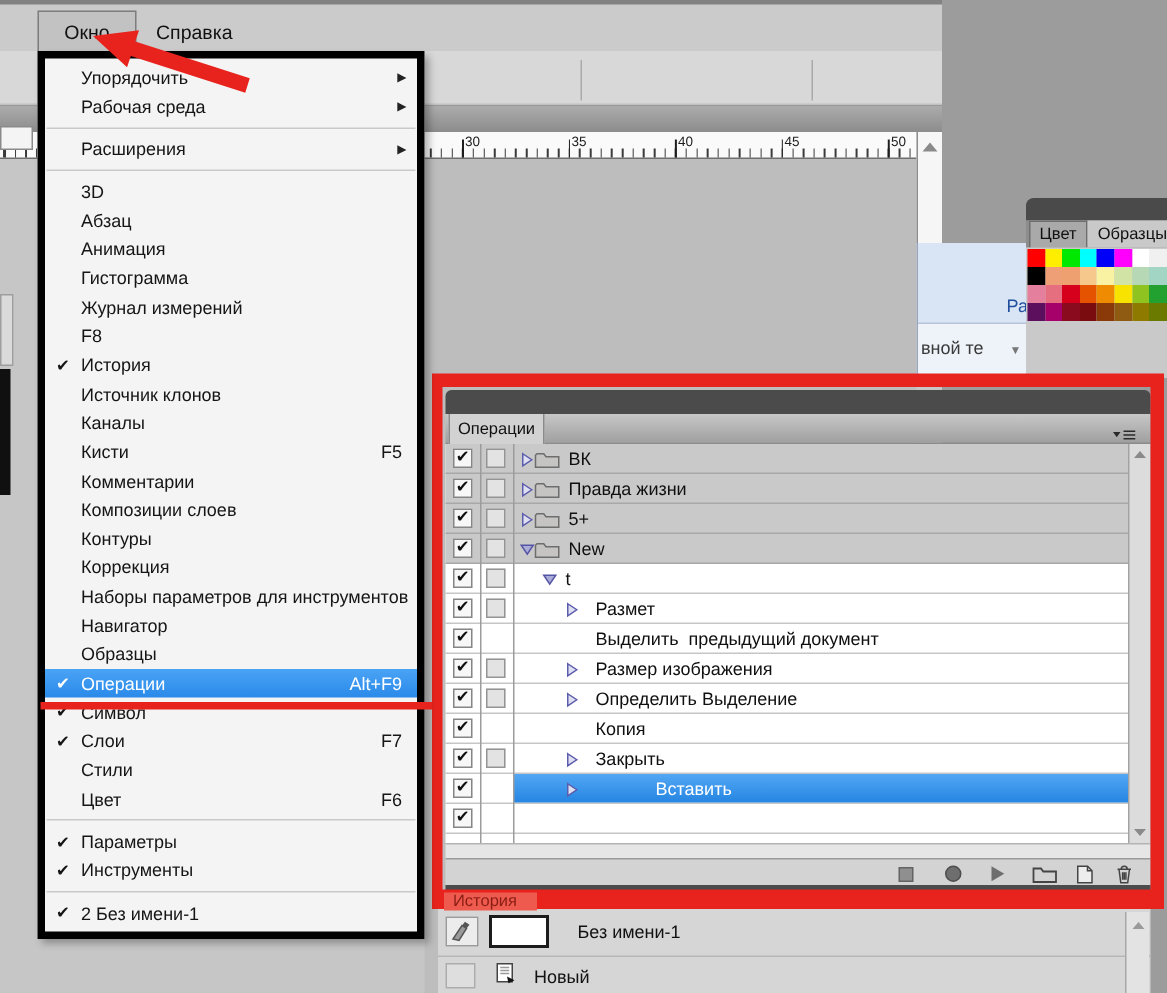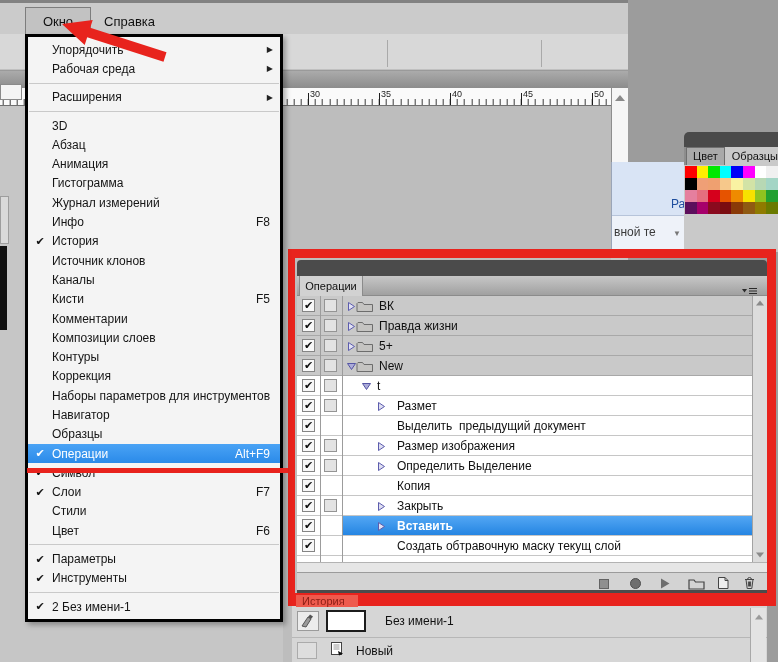--- a/index.html
+++ b/index.html
@@ -66,21 +66,21 @@
   .ap-rows{position:absolute;top:36px;left:0;width:455px;height:266px;background:#ffffff;}
   .ap-row{position:relative;height:20px;border-bottom:1px solid #c6c6c6;}
   .ap-row.set{background:#c9c9c9;border-bottom-color:#a8a8a8;}
   .rowsel{position:absolute;left:45px;right:0;top:0;bottom:0;background:linear-gradient(#53a7f4,#2585e2);}
   .chkbox{position:absolute;left:5px;top:3px;width:13px;height:13px;background:#f7f7f7;border:1px solid #858585;
           font-size:11px;line-height:11px;text-align:center;color:#111;}
   .dlgbox{position:absolute;left:27px;top:3px;width:13px;height:13px;background:#e3e3e3;border:1px solid #949494;}
   .exp{position:absolute;top:5px;width:11px;height:11px;}
   .fold{position:absolute;left:59px;top:4px;}
   .ap-label{position:absolute;top:0;height:20px;line-height:20px;font-size:12px;color:#101010;white-space:pre;}
-  .sel-label{color:#fff !important;font-weight:bold;position:relative;}
+  .sel-label{color:#fff !important;font-weight:normal;position:relative;margin-left:40px;}
   .ap-vline{position:absolute;top:36px;width:1px;height:266px;background:#9c9c9c;z-index:2;}
   .v1{left:23px;} .v2{left:45px;}
   .ap-scroll{position:absolute;right:0;top:36px;width:15px;height:266px;background:#dcdcdc;border-left:1px solid #a3a3a3;}
   .ap-scroll .tri-up{margin:4px auto;transform:scale(.8);}
   .ap-scroll .tri-dn{position:absolute;bottom:4px;left:2px;transform:scale(.8);}
   .ap-strip{position:absolute;top:302px;left:0;right:0;height:10px;background:#e6e6e6;border-top:1px solid #b3b3b3;}
   .ap-footer{position:absolute;top:312px;left:0;right:0;height:18px;background:#d3d3d3;border-top:1px solid #9b9b9b;}
   .fi{position:absolute;top:3px;cursor:pointer;}
   .ap-dark{position:absolute;top:330px;left:0;right:0;height:4px;background:#4b4b4b;}
 
@@ -98,21 +98,21 @@
 
   
   .redrect{left:288px;top:249px;width:488px;height:357px;border-style:solid;border-color:#e8231d;
            border-width:9px 9px 13px 7px;z-index:30;}
   .histtab{left:296px;top:595px;width:62px;height:12px;background:#ee5a4d;color:#8a1d14;font-size:11px;
            line-height:12px;padding-left:6px;z-index:31;}
   .redline{left:27px;top:468px;width:261px;height:5px;background:#e8231d;z-index:55;}
   .arrowsvg{left:0;top:0;width:778px;height:662px;z-index:60;pointer-events:none;}
 
   
-  .menu{left:25px;top:34px;width:258px;background:#f4f4f4;border:3px solid #000000;
+  .menu{left:25px;top:34px;width:258px;background:#f4f4f4;border:5px solid #000000;
         box-shadow:3px 3px 5px rgba(0,0,0,.3);padding:3px 0;z-index:50;}
   .menu-item{display:flex;align-items:center;height:19.3px;position:relative;font-size:12px;color:#151515;}
   .menu-item.sel{background:linear-gradient(#4aa3f5,#2a8ae9);color:#fff;}
   .mi-chk{width:24px;text-align:center;font-size:11px;flex:none;}
   .mi-label{flex:1;white-space:nowrap;}
   .mi-short{margin-right:10px;flex:none;}
   .mi-sub{position:absolute;right:7px;font-size:8px;color:#222;}
   .menu-sep{height:1px;border-top:1px solid #c9c9c9;margin:4px 1px;}
 </style>
 </head>
@@ -328,21 +328,20 @@
           <svg class="exp" width="11" height="11" style="left:79px">
             <path d="M2.5,1.5 L8.5,5.5 L2.5,9.5 Z" fill="#dfdff2" stroke="#5c5cad"></path>
           </svg>
           <span class="ap-label" style="left:100px">Закрыть</span>
         </div>
         <div class="ap-row"><div class="rowsel"></div><div class="chkbox">✔</div><svg class="exp" width="11" height="11" style="left:79px">
             <path d="M2.5,1.5 L8.5,5.5 L2.5,9.5 Z" fill="#dfdff2" stroke="#5c5cad"></path>
           </svg><span class="ap-label sel-label" style="left:100px">Вставить</span></div>
         <div class="ap-row">
           <div class="chkbox">✔</div>
-          <span class="ap-label" style="left:100px">Создать обтравочную маску текущ слой</span>
         </div>
       </div>
     <div class="ap-vline v1"></div>
     <div class="ap-vline v2"></div>
     <div class="ap-scroll">
       <div class="tri-up"></div>
       <div class="tri-dn"></div>
     </div>
     <div class="ap-strip"></div>
     <div class="ap-footer">
@@ -429,21 +428,20 @@
         <span class="mi-label">Гистограмма</span>
         <span class="mi-short"></span>
       </div>
       <div class="menu-item">
         <span class="mi-chk"></span>
         <span class="mi-label">Журнал измерений</span>
         <span class="mi-short"></span>
       </div>
       <div class="menu-item">
         <span class="mi-chk"></span>
-        <span class="mi-label">Инфо</span>
         <span class="mi-short">F8</span>
       </div>
       <div class="menu-item">
         <span class="mi-chk">✔</span>
         <span class="mi-label">История</span>
         <span class="mi-short"></span>
       </div>
       <div class="menu-item">
         <span class="mi-chk"></span>
         <span class="mi-label">Источник клонов</span>

